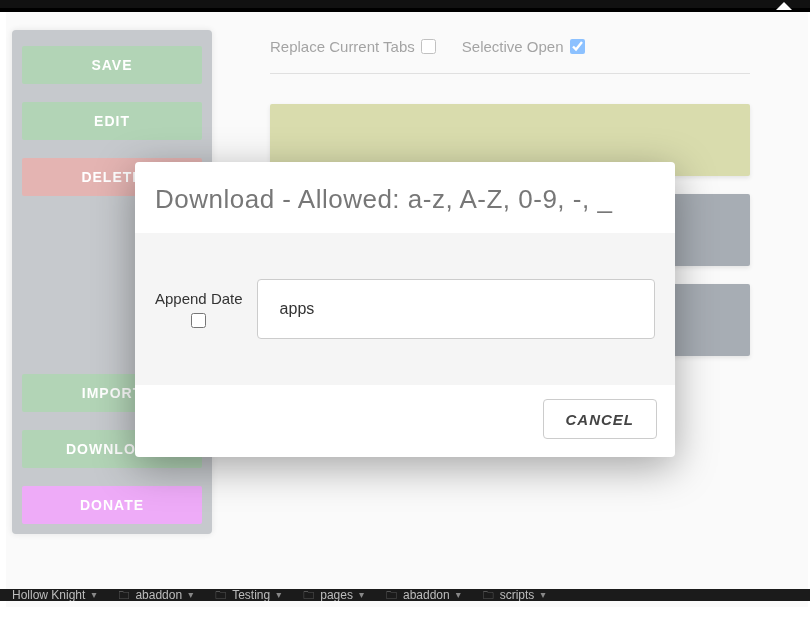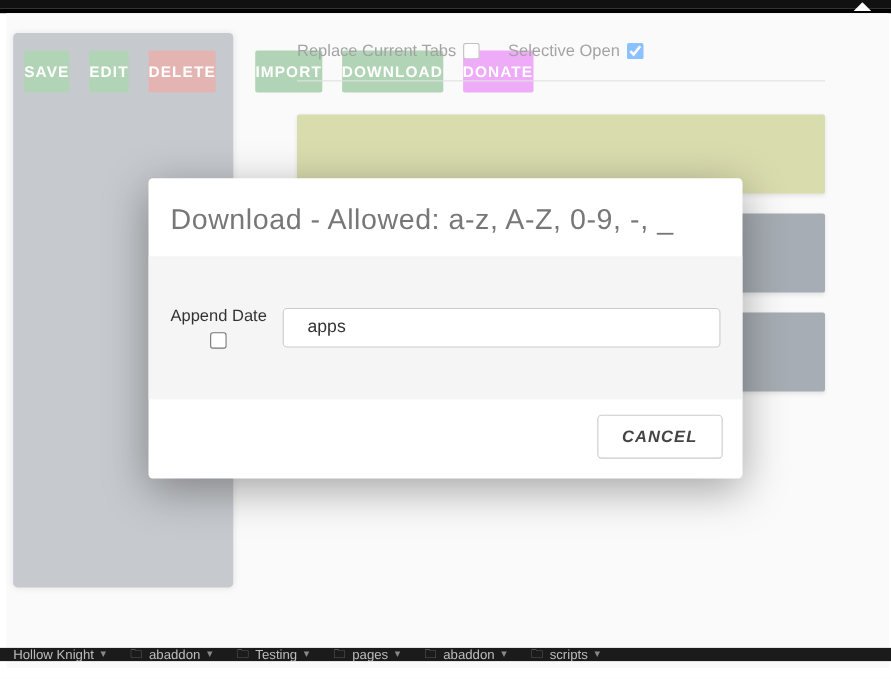--- a/index.html
+++ b/index.html
@@ -19,21 +19,21 @@
   }
 
   
   .sidebar {
     position:absolute;
     top:30px; left:12px;
     width:200px; height:504px;
     background:#808890;
     border-radius:4px;
     padding:16px 10px 10px 10px;
-    display:flex; gap:18px;
+    display:flex; flex-direction:column; gap:18px;
     box-shadow:0 0 6px rgba(0,0,0,0.2);
   }
   .side-btn {
     height:38px;
     display:flex; align-items:center; justify-content:center;
     color:#fff; font-weight:700; letter-spacing:1px; font-size:14px;
     border-radius:2px;
     cursor:pointer;
     user-select:none;
   }
@@ -78,21 +78,21 @@
     letter-spacing:0.5px;
   }
   .modal-body {
     background:#f5f5f5;
     padding:46px 20px 46px 20px;
     display:flex; align-items:center; gap:14px;
   }
   .modal-body .append { color:#333; font-size:15px; display:flex; align-items:center; gap:6px; white-space:nowrap;flex-direction:column;}
   .modal-body input[type="text"] {
     flex:1;
-    height:36px;
+    height:60px;
     border:1px solid #ccc;
     border-radius:4px;
     padding:0 22px;
     font-size:16px;
     color:#333;
     background:#fff;
   }
   .modal-footer {
     display:flex; justify-content:flex-end; gap:12px;
     padding:14px 18px 18px 18px;

